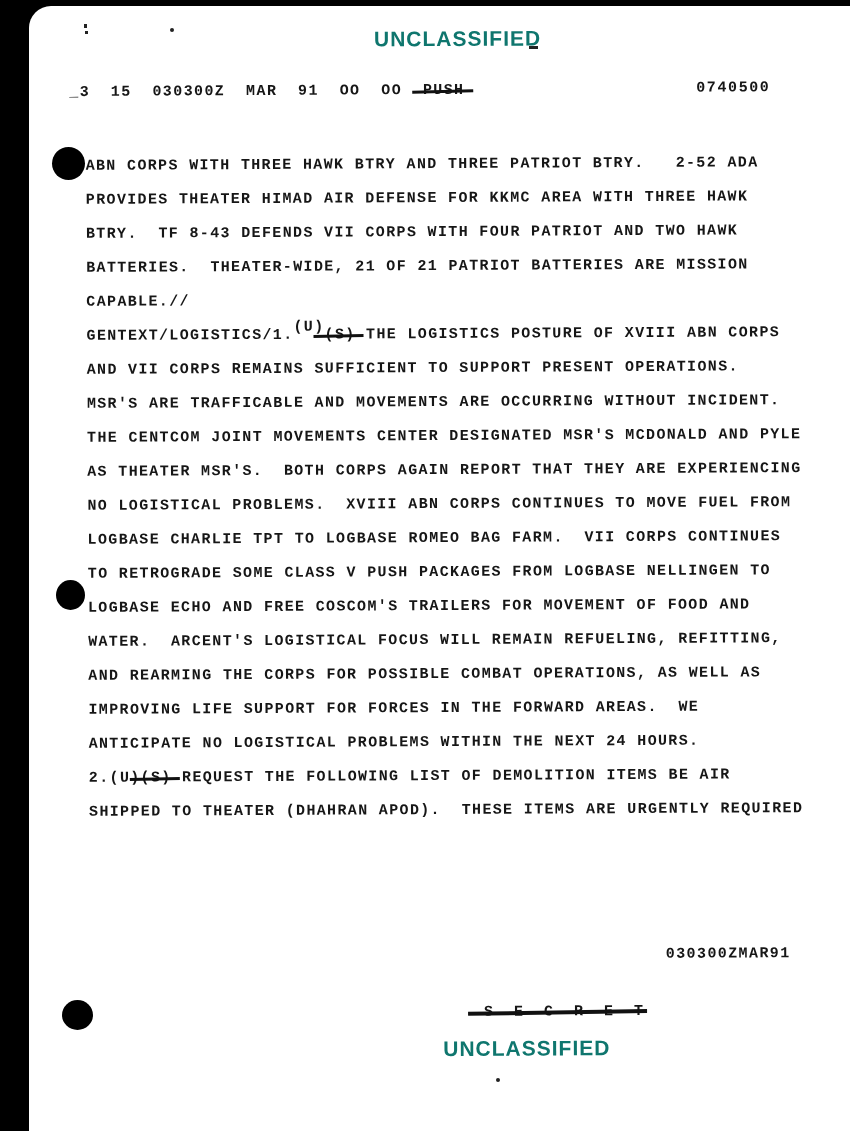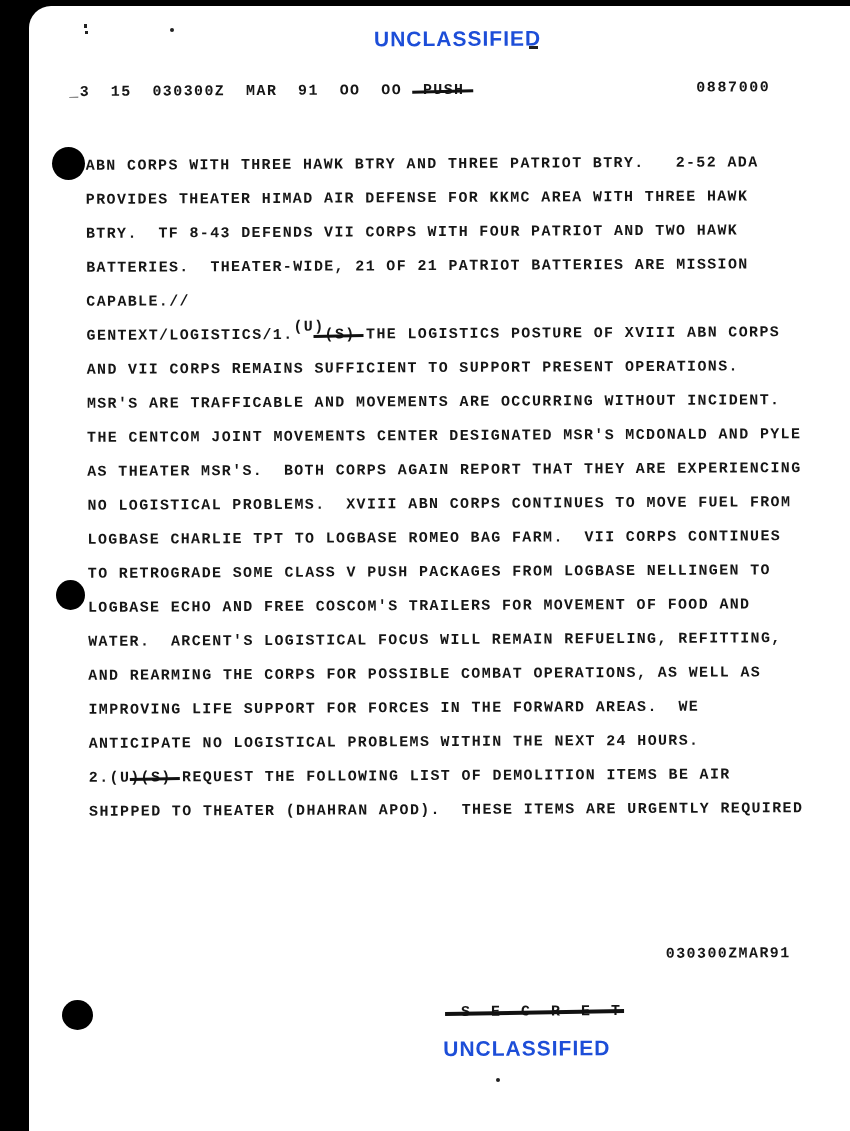--- a/index.html
+++ b/index.html
@@ -19,42 +19,42 @@
   .hole2 { left:56px;  top:580px;  width:29px; height:30px; }
   .hole3 { left:62px;  top:1000px; width:31px; height:30px; }
   .speck { position:absolute; background:#222; }
 
   .tilt { position:absolute; left:0; top:0; width:850px; height:1131px;
           transform:rotate(-0.3deg); transform-origin:60px 620px; }
 
   .class-banner {
     position:absolute;
     font-family:"Liberation Sans","DejaVu Sans",sans-serif;
-    font-weight:700; font-size:21px; letter-spacing:1px; color:#1d4ed8;
+    font-weight:700; font-size:21px; letter-spacing:1px; color:#0f766e;
   }
   .banner-top    { left:377px; top:29px; }
   .banner-bottom { left:441px; top:1039px; }
 
   .msg-line { position:absolute; left:72px; top:84px; font-size:15px; font-weight:700;
               letter-spacing:1.4px; white-space:pre; }
   .pagenum-top { position:absolute; left:699px; top:83px; font-size:15px; font-weight:700;
                  letter-spacing:1.6px; }
 
   .body-text { position:absolute; left:88px; top:150px; font-size:15px; font-weight:700;
                letter-spacing:1.35px; }
   .line { height:34px; line-height:34px; white-space:pre; }
   .line span { white-space:pre; }
 
   .struck { position:relative; display:inline-block; }
   .struck::after { content:""; position:absolute; left:-11px; right:-8px; top:46%;
                    height:3px; background:#111; transform:rotate(-1deg); }
   .sup { position:relative; top:-8px; font-weight:700; }
   .annot { font-weight:700; }
 
-  .secret-struck { position:absolute; left:459px; top:1006px; font-size:15px; font-weight:700;
+  .secret-struck { position:absolute; left:482px; top:1006px; font-size:15px; font-weight:700;
                    letter-spacing:6px; }
   .secret-struck::after { content:""; position:absolute; left:-16px; right:2px; top:44%;
                           height:4px; background:#111; transform:rotate(-0.6deg); }
   .dtg-bottom { position:absolute; left:664px; top:949px; font-size:15px; font-weight:700;
                 letter-spacing:1.4px; }
 </style>
 </head>
 <body>
 
 <div class="page">
@@ -72,21 +72,21 @@
   <div class="speck" style="left:85px;top:31px;width:3px;height:3px;"></div>
   <div class="speck" style="left:170px;top:28px;width:4px;height:4px;border-radius:50%;"></div>
   <div class="speck" style="left:529px;top:46px;width:9px;height:3px;"></div>
   <div class="speck" style="left:496px;top:1078px;width:4px;height:4px;border-radius:50%;"></div>
 
   <div class="tilt">
 
     <div class="class-banner banner-top">UNCLASSIFIED</div>
 
     <div class="msg-line"><span>_3  15  030300Z  MAR  91  OO  OO  </span><span class="struck">PUSH</span></div>
-    <div class="pagenum-top">0887000</div>
+    <div class="pagenum-top">0740500</div>
 
     <div class="body-text">
       <div class="line">ABN CORPS WITH THREE HAWK BTRY AND THREE PATRIOT BTRY.   2-52 ADA</div>
       <div class="line">PROVIDES THEATER HIMAD AIR DEFENSE FOR KKMC AREA WITH THREE HAWK</div>
       <div class="line">BTRY.  TF 8-43 DEFENDS VII CORPS WITH FOUR PATRIOT AND TWO HAWK</div>
       <div class="line">BATTERIES.  THEATER-WIDE, 21 OF 21 PATRIOT BATTERIES ARE MISSION</div>
       <div class="line">CAPABLE.//</div>
       <div class="line"><span>GENTEXT/LOGISTICS/1.</span><span class="sup annot">(U)</span><span class="struck">(S)</span><span> THE LOGISTICS POSTURE OF XVIII ABN CORPS</span></div>
       <div class="line">AND VII CORPS REMAINS SUFFICIENT TO SUPPORT PRESENT OPERATIONS.</div>
       <div class="line">MSR'S ARE TRAFFICABLE AND MOVEMENTS ARE OCCURRING WITHOUT INCIDENT.</div>

